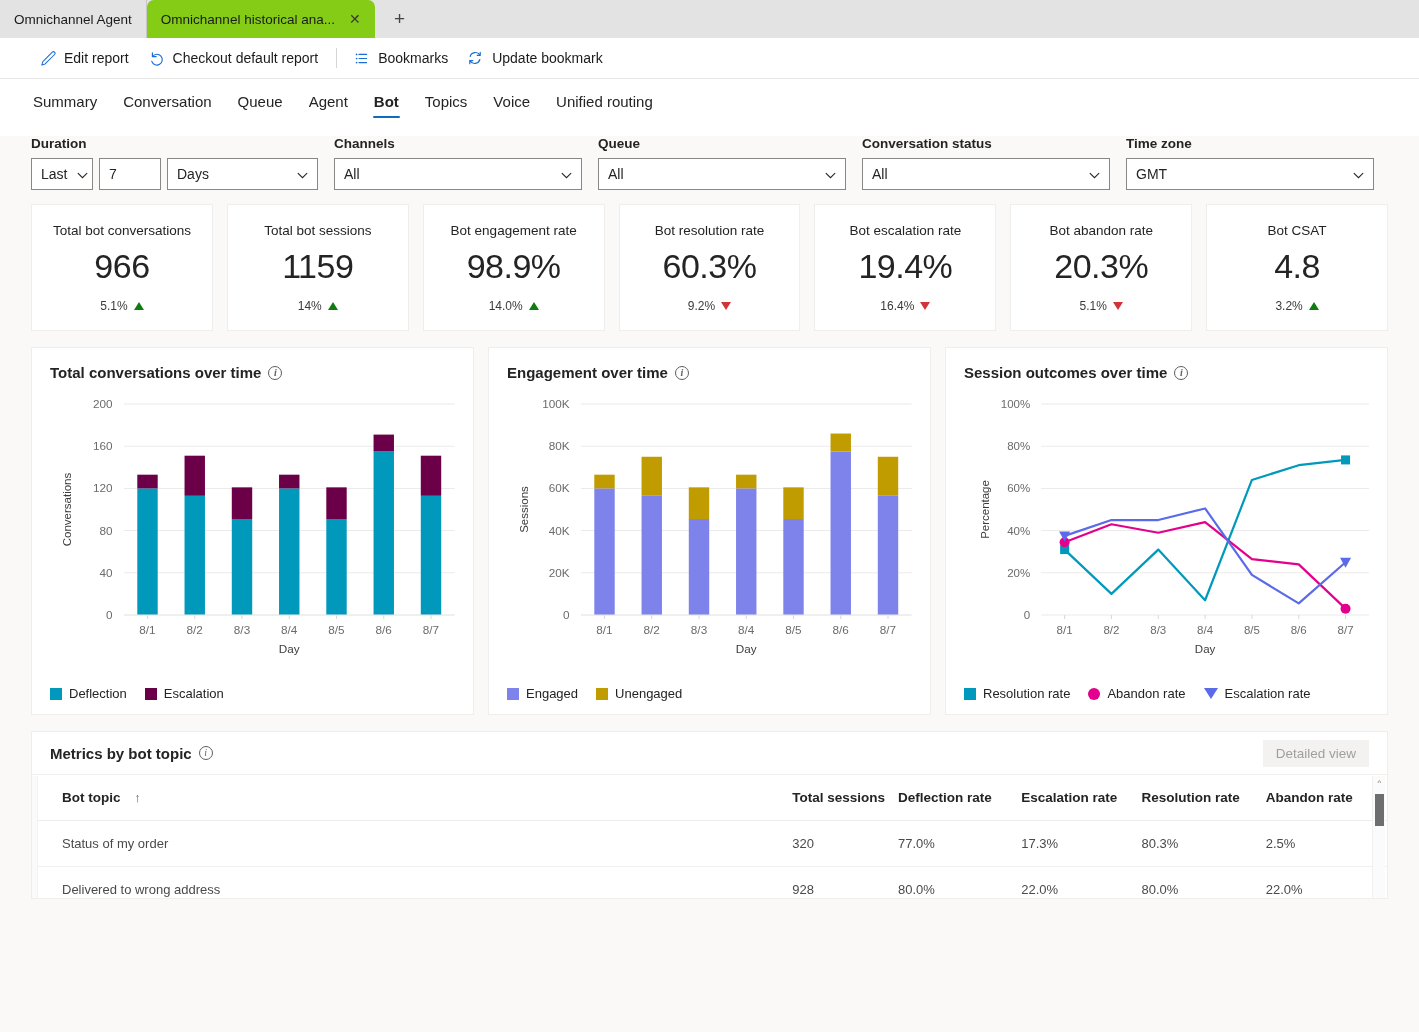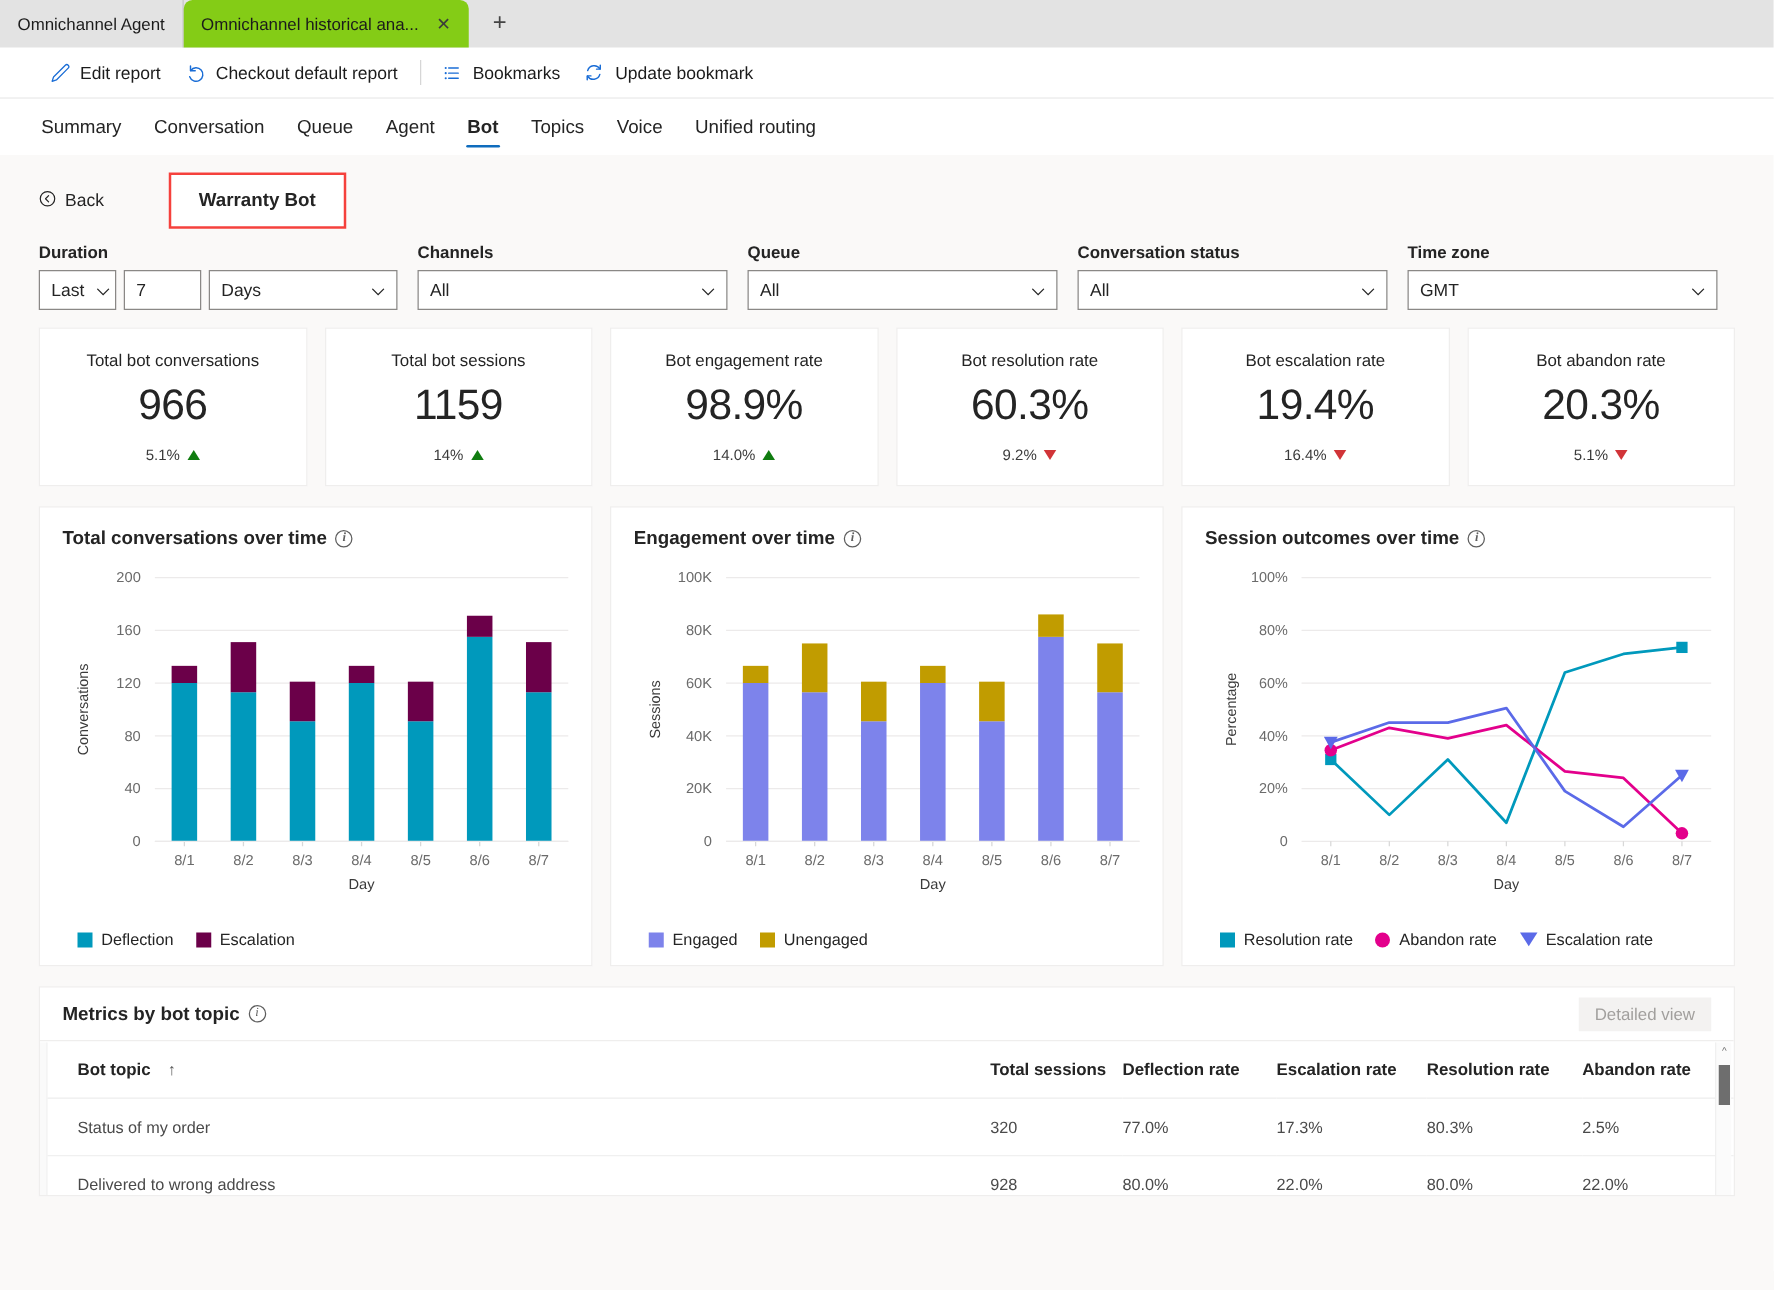--- a/index.html
+++ b/index.html
@@ -250,21 +250,21 @@
     font-style: italic;
     font-family: "Liberation Serif", serif;
     color: #5e5e5e;
     line-height: 1;
     cursor: pointer;
   }
   .plot { position: absolute; left: 0; top: 40px; width: 100%; height: 285px; }
   .plot svg { display: block; width: 100%; height: 100%; }
   .legend {
     position: absolute;
-    left: 30px; bottom: 13px;
+    left: 18px; bottom: 13px;
     display: flex; align-items: center;
     gap: 18px;
   }
   .leg-item {
     display: flex; align-items: center; gap: 7px;
     font-size: 13px;
     color: #242424;
     cursor: pointer;
   }
   .leg-sq { width: 12px; height: 12px; }
@@ -442,34 +442,20 @@
   <div class="pivot-item">
       <span>Voice</span>
     </div>
   <div class="pivot-item">
       <span>Unified routing</span>
     </div>
 </div>
 
 <div class="canvas">
 
-  <div class="subheader">
-    <div class="backlink">
-      <span>
-        <svg width="14" height="14" viewBox="0 0 16 16" fill="none">
-          <circle cx="8" cy="8" r="6.6" stroke="#242424" stroke-width="1.1"></circle>
-          <path d="M9 5.2 6.2 8l2.8 2.8" stroke="#242424" stroke-width="1.1" stroke-linecap="round" stroke-linejoin="round"></path>
-        </svg>
-      </span>
-      <span>Back</span>
-    </div>
-    <div class="botname-box">
-      <span>Warranty Bot</span>
-    </div>
-  </div>
 
   <div class="filters">
 
     <div class="filter-group">
       <div class="filter-label">Duration</div>
       <div class="ctl-row">
         <div class="ctl ctl-last">
           <span>Last</span>
           <span class="chev">
             <svg width="11" height="7" viewBox="0 0 12 8">
@@ -589,20 +575,28 @@
           <span>16.4%</span>
           <span class="tri-down"></span>
         </div>
       </div>
       <div class="kpi">
         <div class="kpi-title">Bot abandon rate</div>
         <div class="kpi-value">20.3%</div>
         <div class="kpi-delta">
           <span>5.1%</span>
           <span class="tri-down"></span>
+        </div>
+      </div>
+      <div class="kpi">
+        <div class="kpi-title">Bot CSAT</div>
+        <div class="kpi-value">4.8</div>
+        <div class="kpi-delta">
+          <span>3.2%</span>
+          <span class="tri-up"></span>
         </div>
       </div>
     </div>
 
   <div class="chartrow">
 
     <div class="card">
       <div class="card-title">
         <span>Total conversations over time</span>
         <span class="info-icon">i</span>

